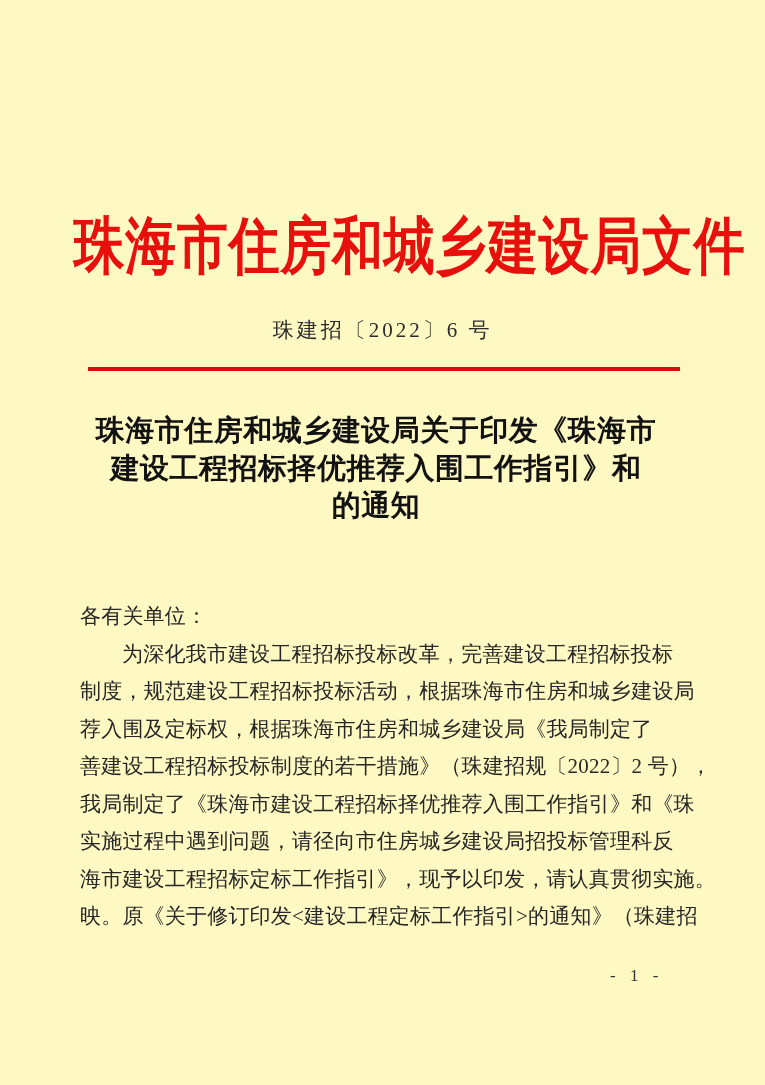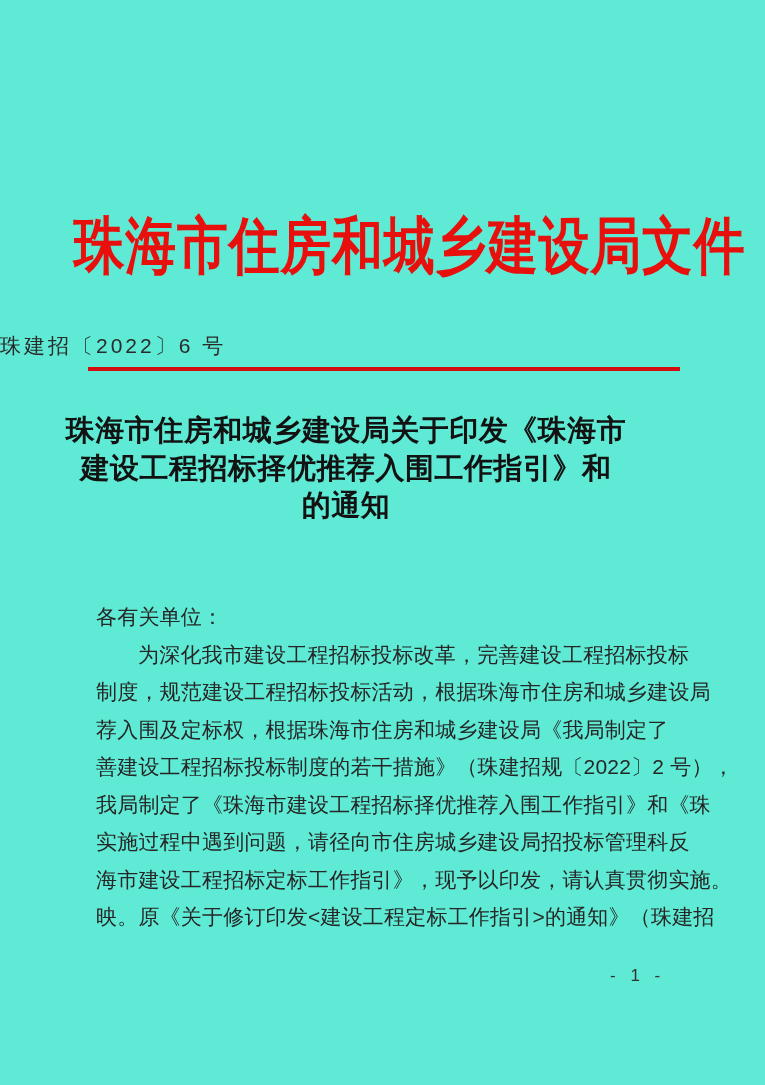--- a/index.html
+++ b/index.html
@@ -4,23 +4,23 @@
 <style>
   html, body {
     margin: 0;
     padding: 0;
     background: #ffffff;
   }
   .page {
     position: relative;
     width: 765px;
     height: 1085px;
-    background: #5eead4;
+    background: #fef9c3;
     overflow: hidden;
-    font-family: Liberation Sans, sans-serif;
+    font-family: Liberation Serif, serif;
     color: #1d1d1d;
   }
   
   .header-title {
     position: absolute;
     top: 206px;
     left: 0;
     width: 765px;
     text-align: center;
     white-space: nowrap;
@@ -31,24 +31,24 @@
     transform-origin: center;
     font-size: 62px;
     line-height: 80px;
     font-weight: 900;
     color: #e8100c;
     letter-spacing: 1px;
   }
   
   .doc-number {
     position: absolute;
-    top: 331px;
+    top: 315px;
     left: 0;
     width: 765px;
-    text-align: left;
+    text-align: center;
     font-size: 21px;
     line-height: 30px;
     letter-spacing: 3px;
     color: #2a2a2a;
   }
   
   .red-line {
     position: absolute;
     top: 367px;
     left: 88px;
@@ -61,26 +61,27 @@
     position: absolute;
     top: 412px;
     left: 0;
     width: 692px;
     text-align: center;
     font-weight: bold;
     font-size: 29px;
     line-height: 37.5px;
     color: #121212;
     letter-spacing: 0.5px;
+    padding-left: 30px;
   }
   
   .notice-body {
     position: absolute;
     top: 598px;
-    left: 96px;
+    left: 80px;
     width: 600px;
     font-size: 21px;
     line-height: 37.5px;
     color: #262626;
     letter-spacing: 0.2px;
   }
   .notice-body .line {
     white-space: nowrap;
   }
   .notice-body .line.indent {

